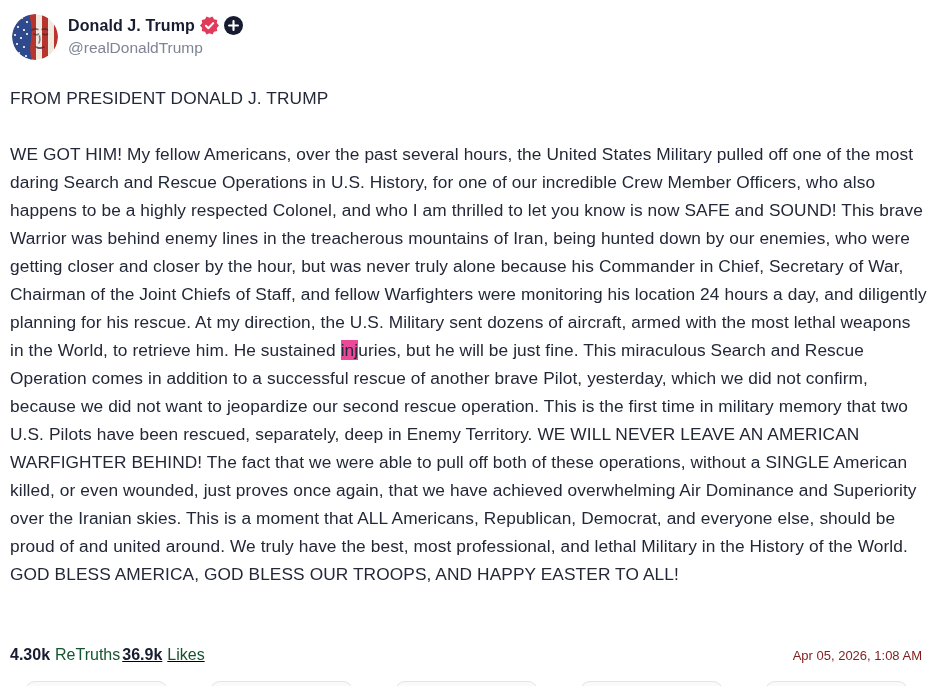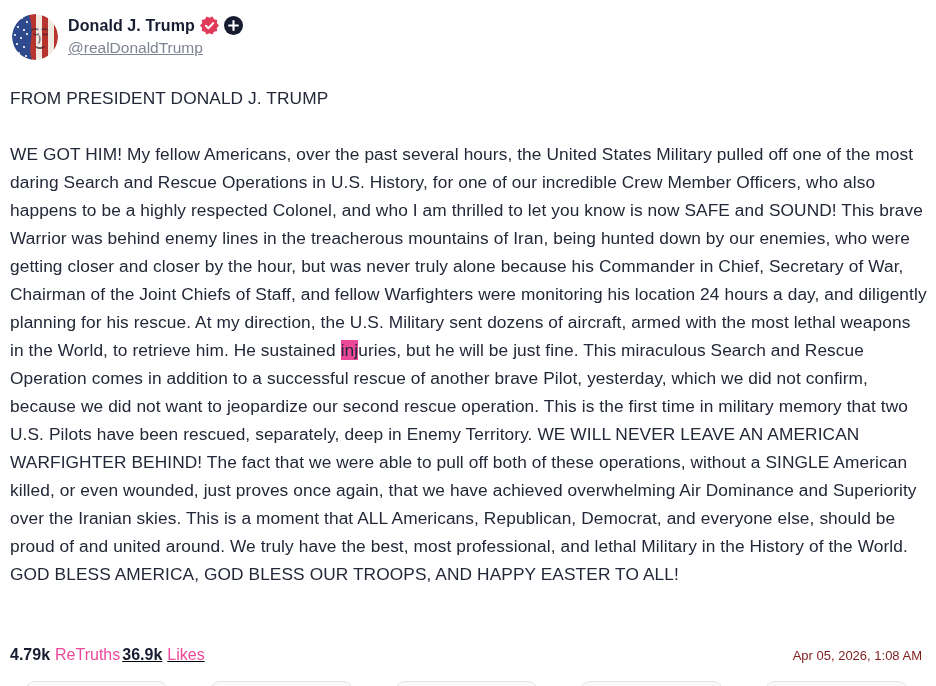--- a/index.html
+++ b/index.html
@@ -37,21 +37,20 @@
     color: #171c30;
     letter-spacing: 0.1px;
     cursor: pointer;
   }
   .badge { display: inline-flex; align-items: center; }
   .handle {
     margin-top: 4px;
     font-size: 15.5px;
     color: #7e8494;
     cursor: pointer;
-    text-decoration: underline;
   }
 
   
   .post-body {
     padding: 0 8px 0 10px;
     margin-top: 24px;
     color: #232838;
     font-size: 17.3px;
     line-height: 28px;
     letter-spacing: 0.1px;
@@ -69,21 +68,21 @@
     left: 0; right: 0;
     top: 646px;
     display: flex;
     align-items: baseline;
     justify-content: space-between;
     padding: 0 14px 0 10px;
     font-size: 16px;
   }
   .stats-left { display: flex; align-items: baseline; }
   .stat-count { font-weight: bold; color: #171c30; cursor: pointer; }
-  .stat-label { color: #ec4899; margin-left: 5px; }
+  .stat-label { color: #14532d; margin-left: 5px; }
   .stat-group + .stat-group { margin-left: 2px; text-decoration: underline; }
   .stat-group { cursor: pointer; }
   .timestamp { color: #7f1d1d; font-size: 13px; }
 
   
   .action-bar {
     position: absolute;
     left: 0; right: 0;
     top: 681px;
     height: 40px;
@@ -170,21 +169,21 @@
   </div>
 
   <div class="post-body">
     <p class="intro">FROM PRESIDENT DONALD J. TRUMP</p>
     <p class="main-text"><span>WE GOT HIM! My fellow Americans, over the past several hours, the United States Military pulled off one of the most daring Search and Rescue Operations in U.S. History, for one of our incredible Crew Member Officers, who also happens to be a highly respected Colonel, and who I am thrilled to let you know is now SAFE and SOUND! This brave Warrior was behind enemy lines in the treacherous mountains of Iran, being hunted down by our enemies, who were getting closer and closer by the hour, but was never truly alone because his Commander in Chief, Secretary of War, Chairman of the Joint Chiefs of Staff, and fellow Warfighters were monitoring his location 24 hours a day, and diligently planning for his rescue. At my direction, the U.S. Military sent dozens of aircraft, armed with the most lethal weapons in the World, to retrieve him. He sustained </span><span class="find-highlight">inj</span><span>uries, but he will be just fine. This miraculous Search and Rescue Operation comes in addition to a successful rescue of another brave Pilot, yesterday, which we did not confirm, because we did not want to jeopardize our second rescue operation. This is the first time in military memory that two U.S. Pilots have been rescued, separately, deep in Enemy Territory. WE WILL NEVER LEAVE AN AMERICAN WARFIGHTER BEHIND! The fact that we were able to pull off both of these operations, without a SINGLE American killed, or even wounded, just proves once again, that we have achieved overwhelming Air Dominance and Superiority over the Iranian skies. This is a moment that ALL Americans, Republican, Democrat, and everyone else, should be proud of and united around. We truly have the best, most professional, and lethal Military in the History of the World. GOD BLESS AMERICA, GOD BLESS OUR TROOPS, AND HAPPY EASTER TO ALL!</span></p>
   </div>
 
   <div class="post-footer">
     <div class="stats-left">
       <span class="stat-group">
-        <span class="stat-count">4.79k</span><span class="stat-label">ReTruths</span>
+        <span class="stat-count">4.30k</span><span class="stat-label">ReTruths</span>
       </span>
       <span class="stat-group">
         <span class="stat-count">36.9k</span><span class="stat-label">Likes</span>
       </span>
     </div>
     <div class="timestamp">Apr 05, 2026, 1:08 AM</div>
   </div>
 
   <div class="action-bar">
     <div class="action-skeleton" style="left:25px"></div>

